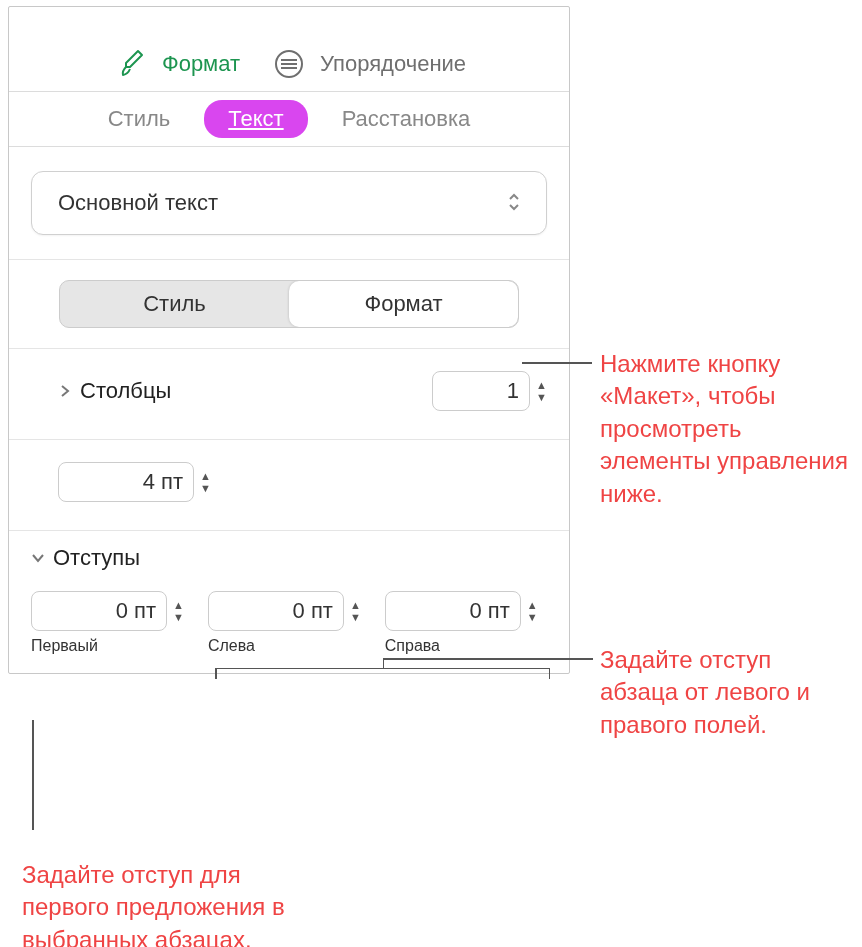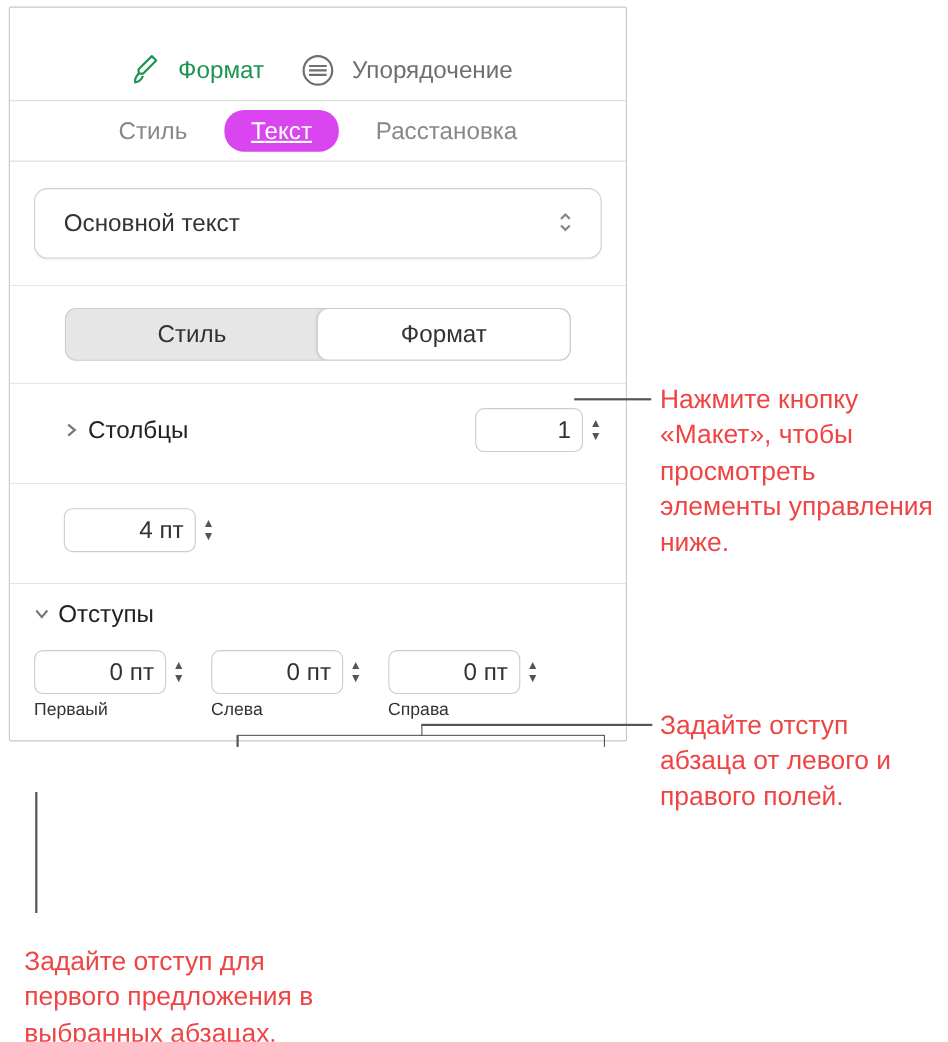--- a/index.html
+++ b/index.html
@@ -137,21 +137,21 @@
       height: 40px;
       border: 1px solid #ccc;
       border-radius: 8px;
       display: flex;
       align-items: center;
       justify-content: flex-end;
       padding: 0 10px;
       background: #fff;
     }
     .num-box-wide {
-      width: 120px;
+      width: 136px;
     }
     .arrows {
       display: flex;
       flex-direction: column;
       gap: 2px;
       color: #555;
       font-size: 11px;
       line-height: 10px;
     }
     .arrows span { cursor: pointer; }

